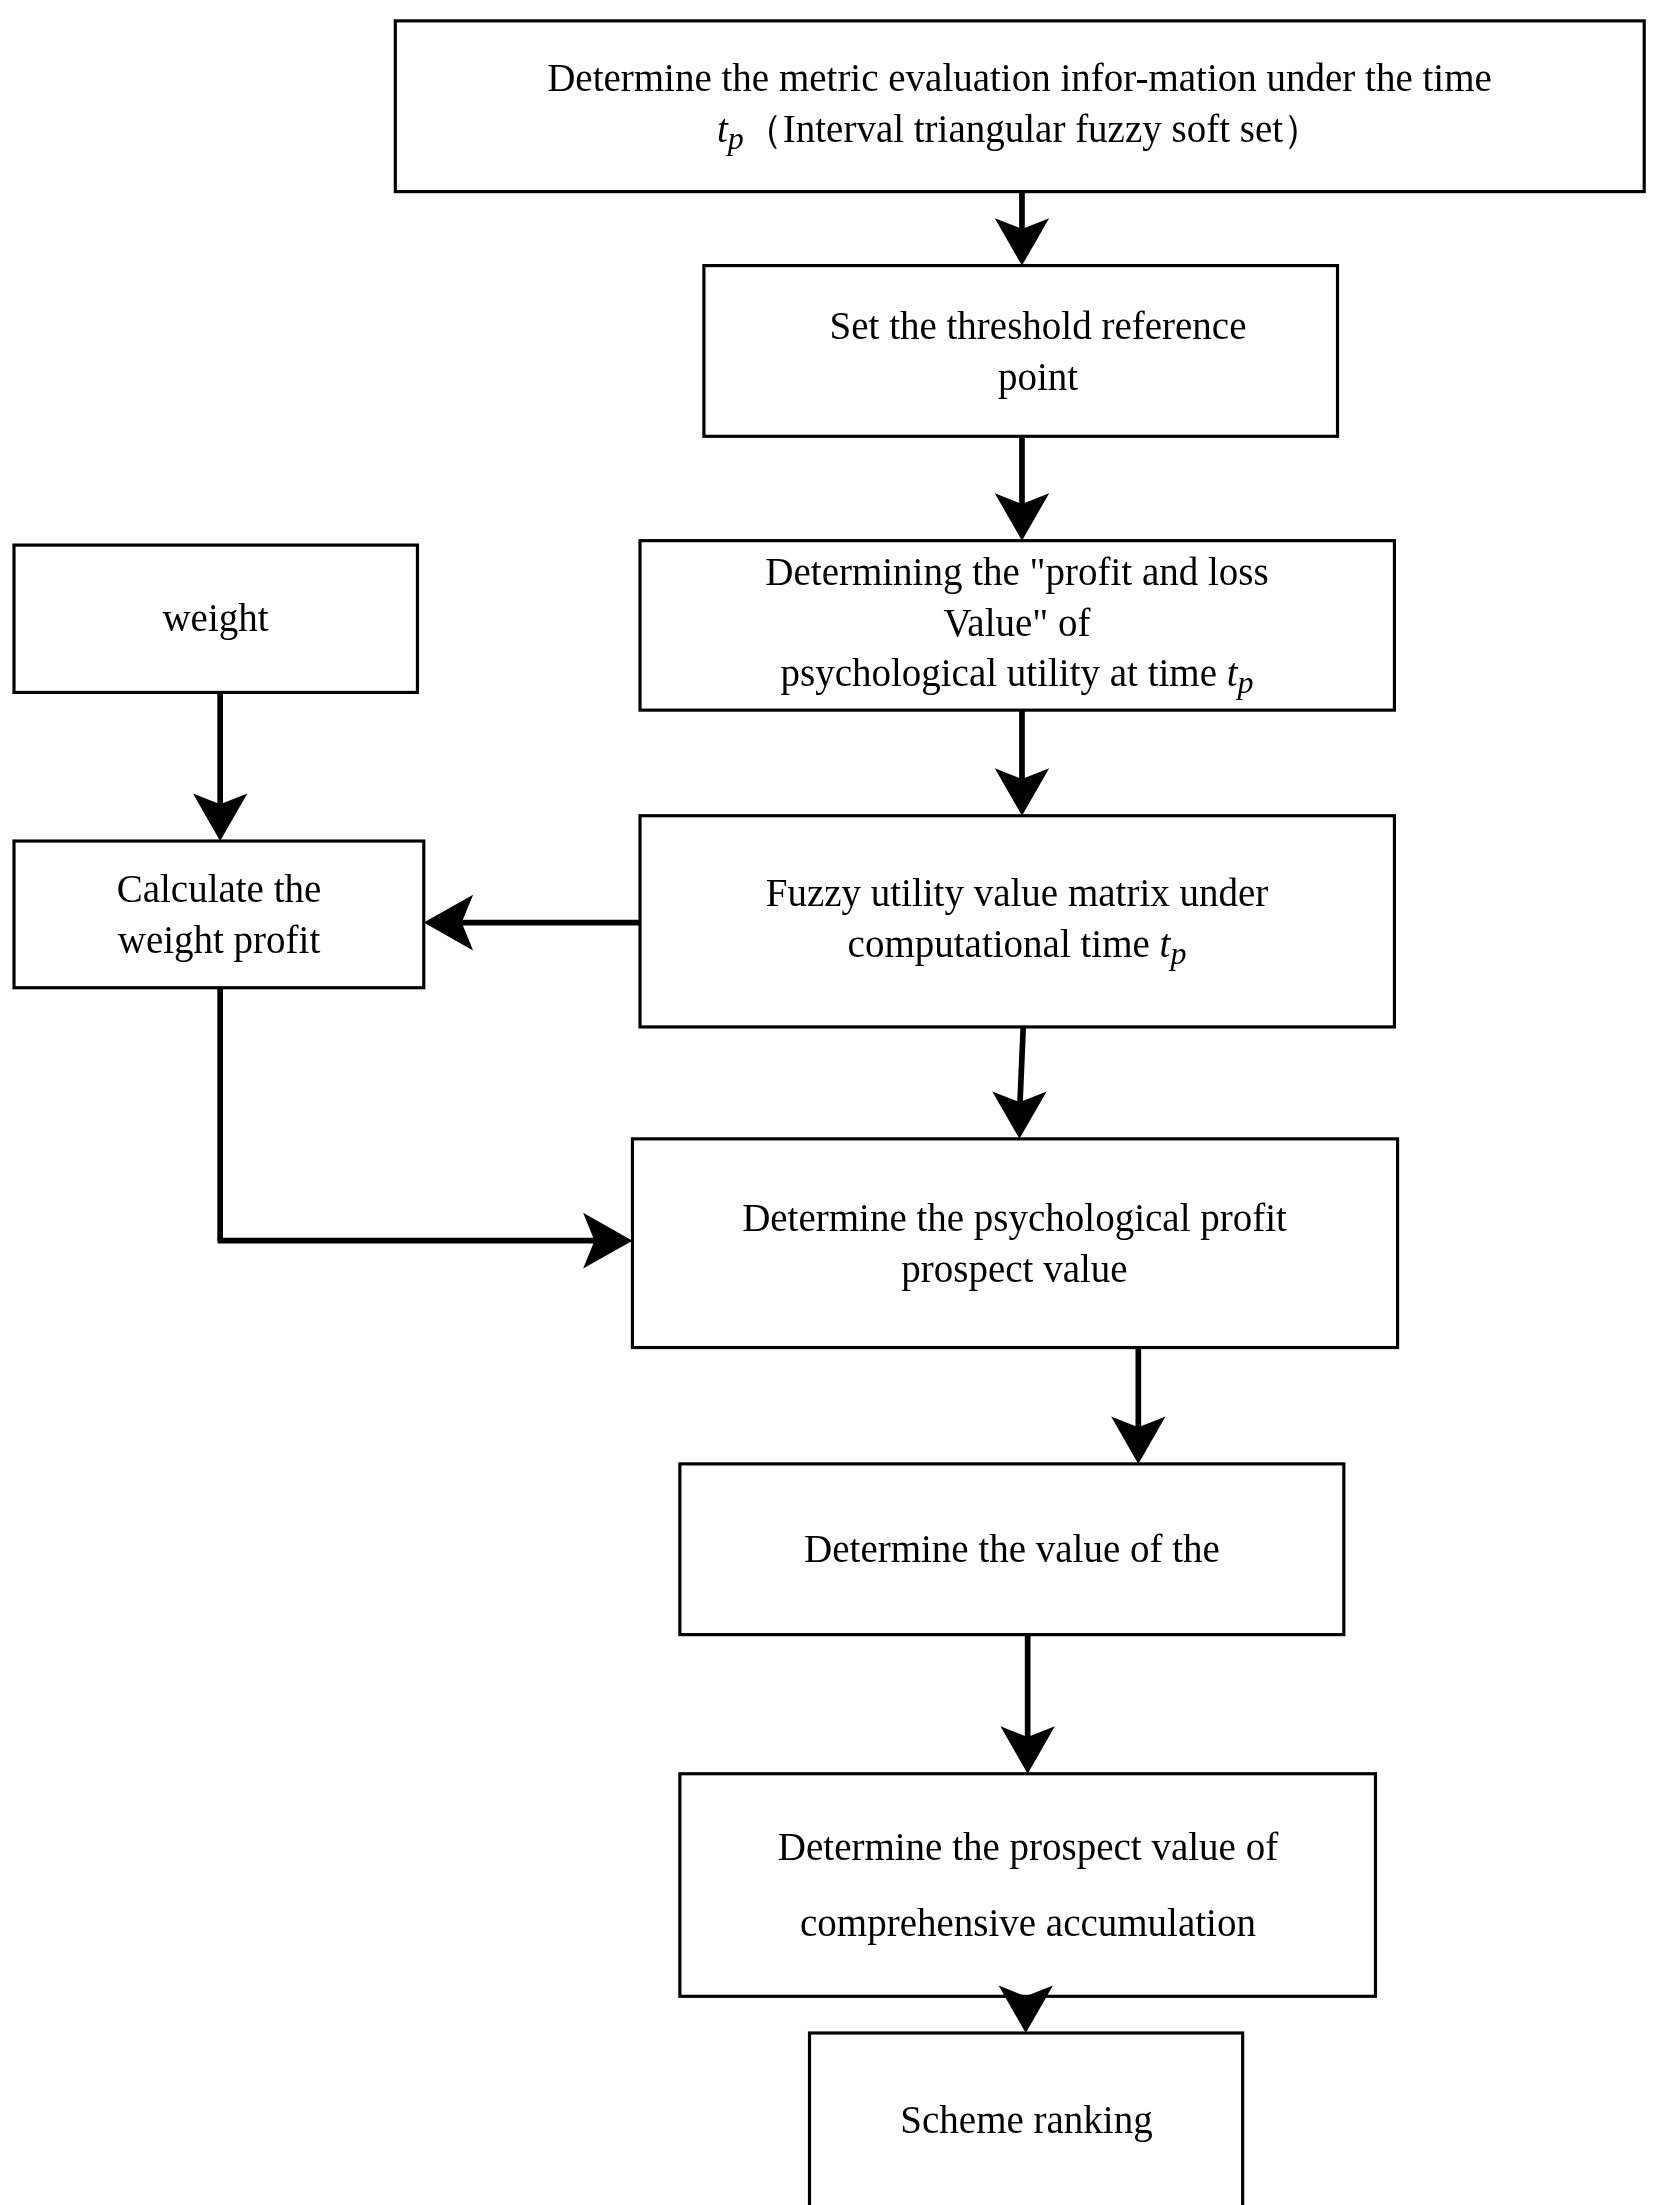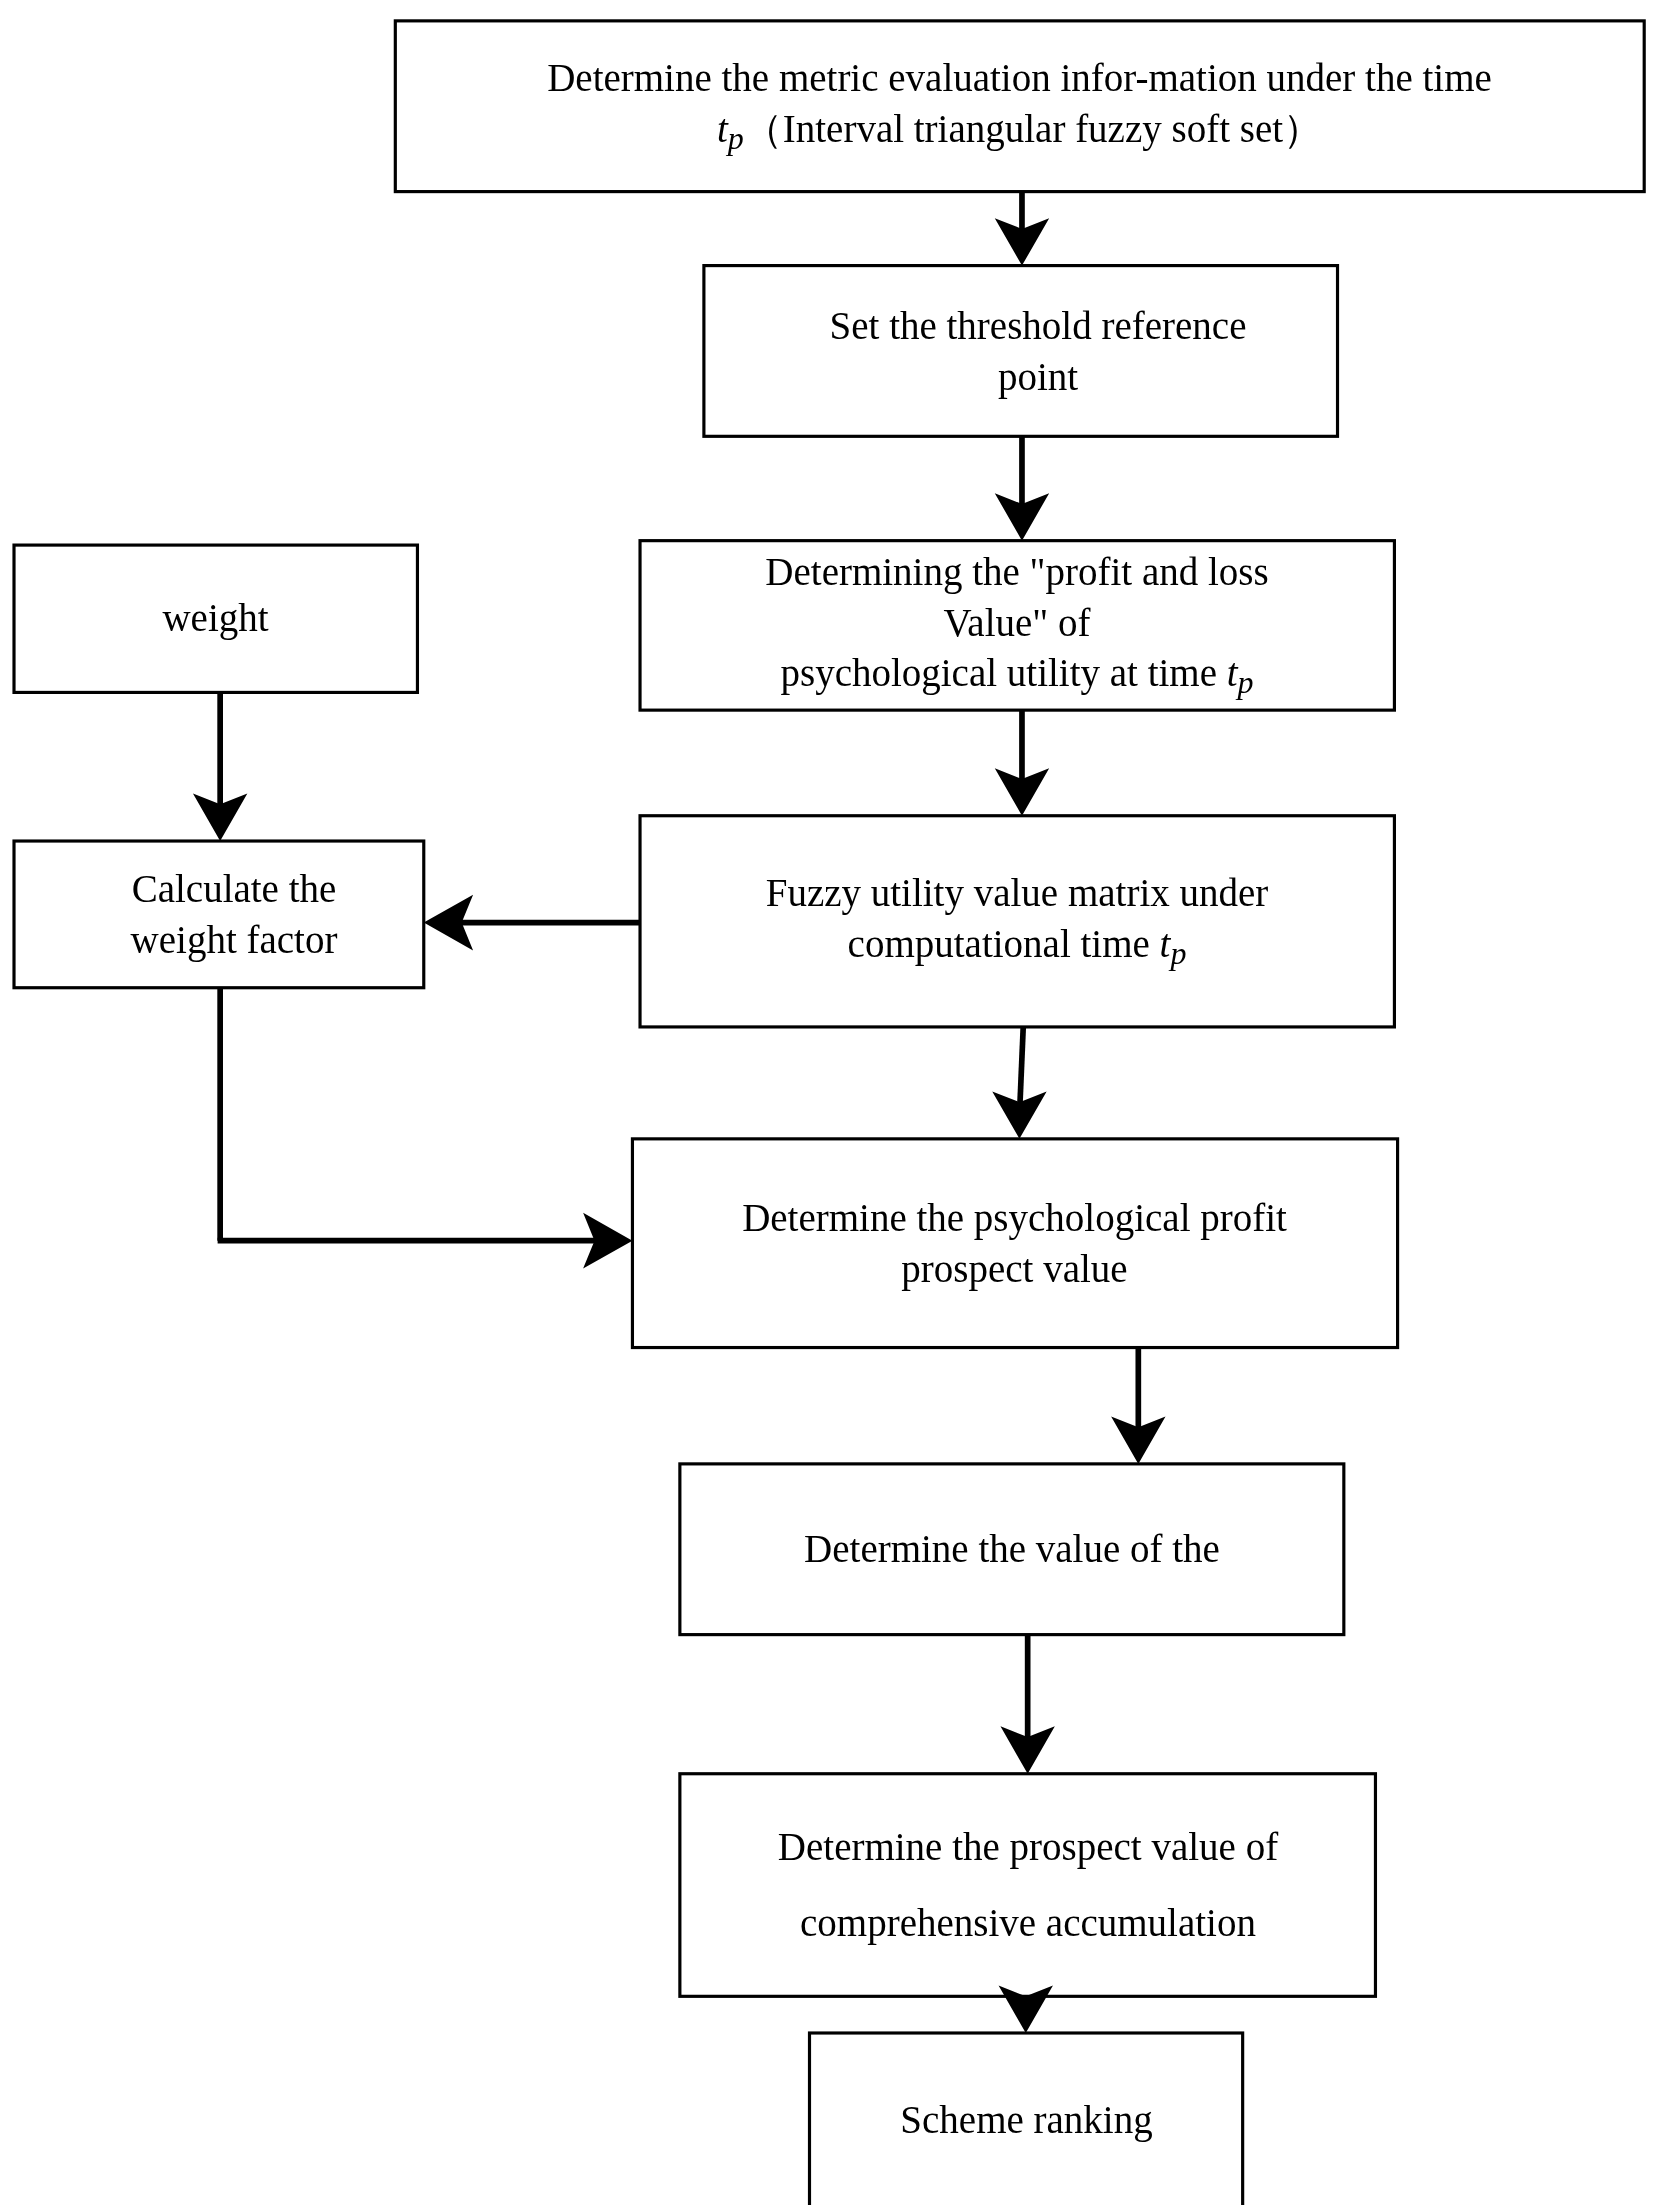--- a/index.html
+++ b/index.html
@@ -152,23 +152,23 @@
   <div class="node-text" style="left:640px; top:541px; width:754px; height:169px;">
     <span class="tline">Determining the "profit and loss</span>
     <span class="tline">Value" of</span>
     <span class="tline"><span>psychological utility at time </span><span class="var-italic">t</span><span class="sub">p</span></span>
   </div>
 
   <div class="node-text" style="left:14px; top:545px; width:403px; height:147px;">
     <span class="tline">weight</span>
   </div>
 
-  <div class="node-text" style="left:29px; top:841px; width:410px; height:147px;justify-content:center;">
+  <div class="node-text" style="left:14px; top:841px; width:410px; height:147px;justify-content:center;">
     <span class="tline">Calculate the</span>
-    <span class="tline">weight factor</span>
+    <span class="tline">weight profit</span>
   </div>
 
   <div class="node-text" style="left:640px; top:816px; width:754px; height:211px;">
     <span class="tline">Fuzzy utility value matrix under</span>
     <span class="tline"><span>computational time </span><span class="var-italic">t</span><span class="sub">p</span></span>
   </div>
 
   <div class="node-text" style="left:632px; top:1139px; width:765px; height:209px;">
     <span class="tline">Determine the psychological profit</span>
     <span class="tline">prospect value</span>

